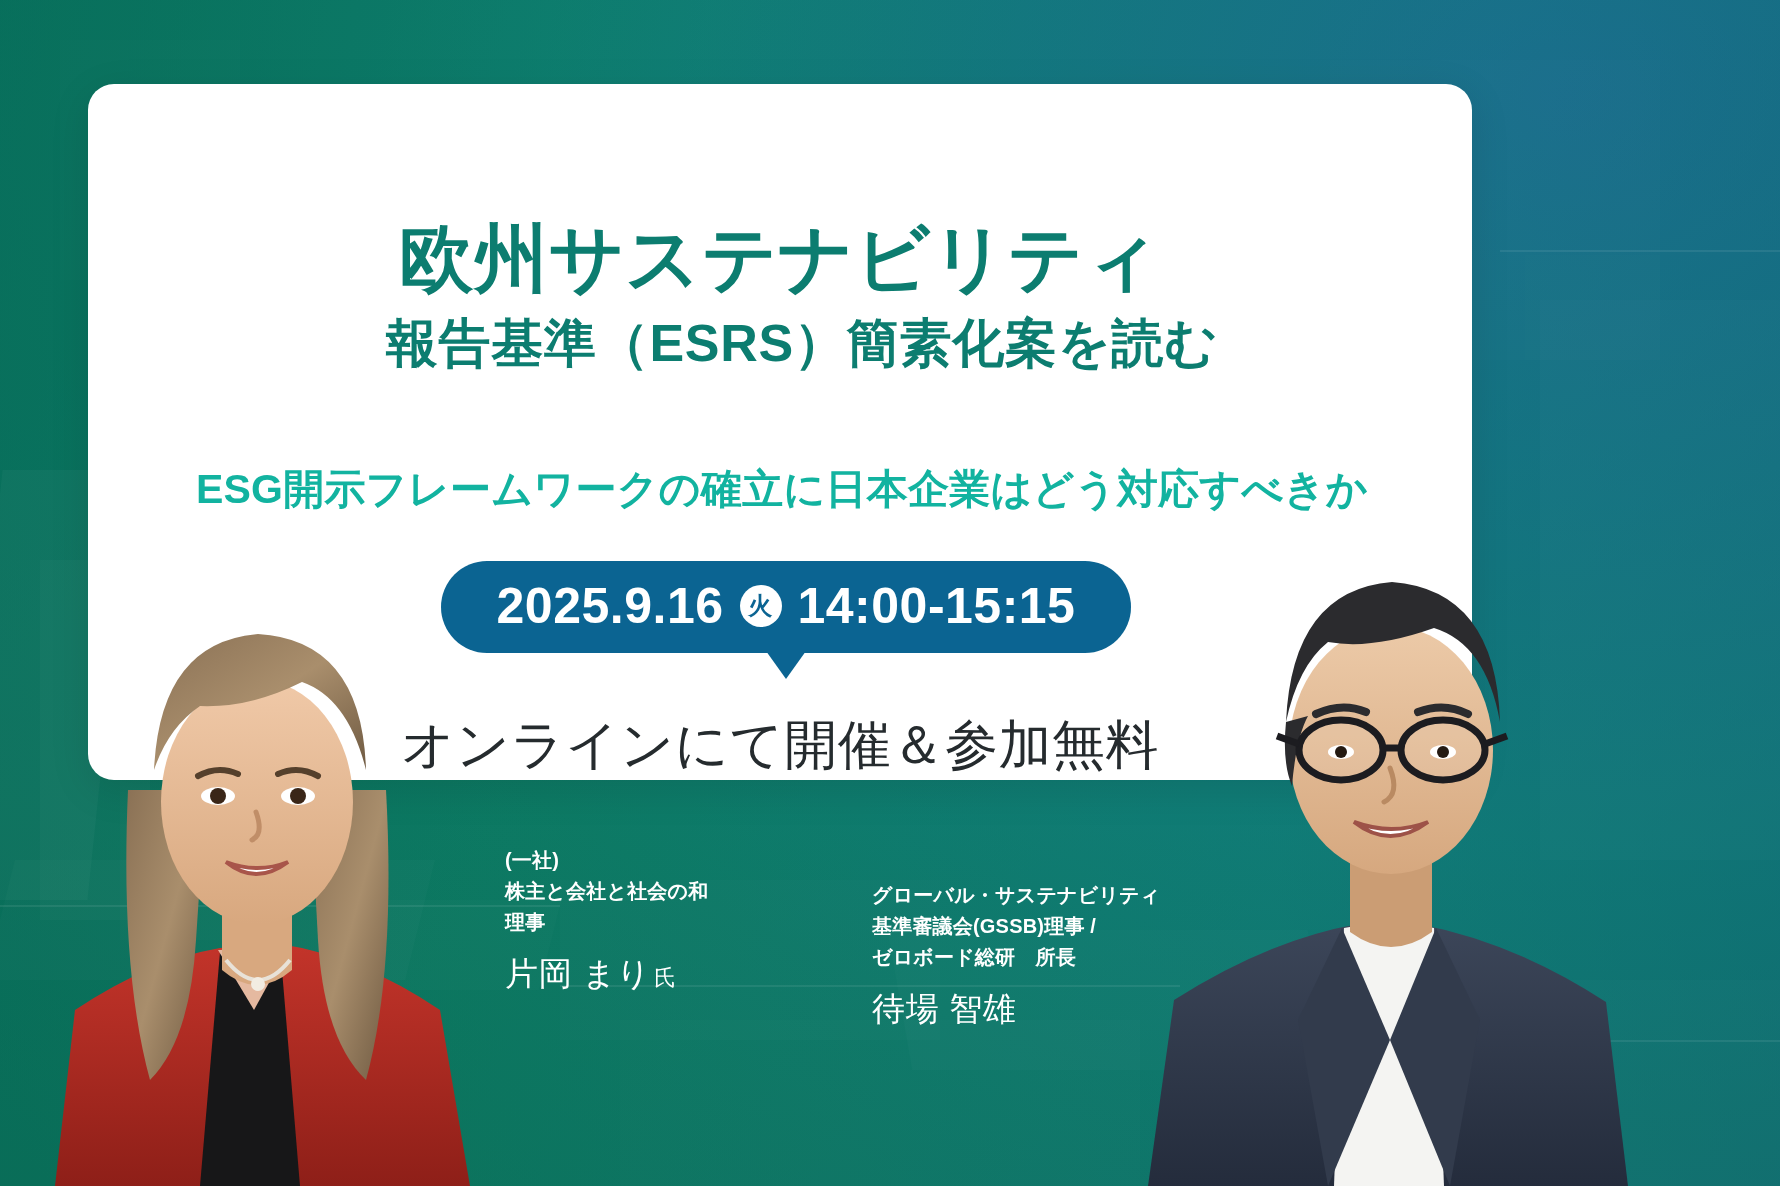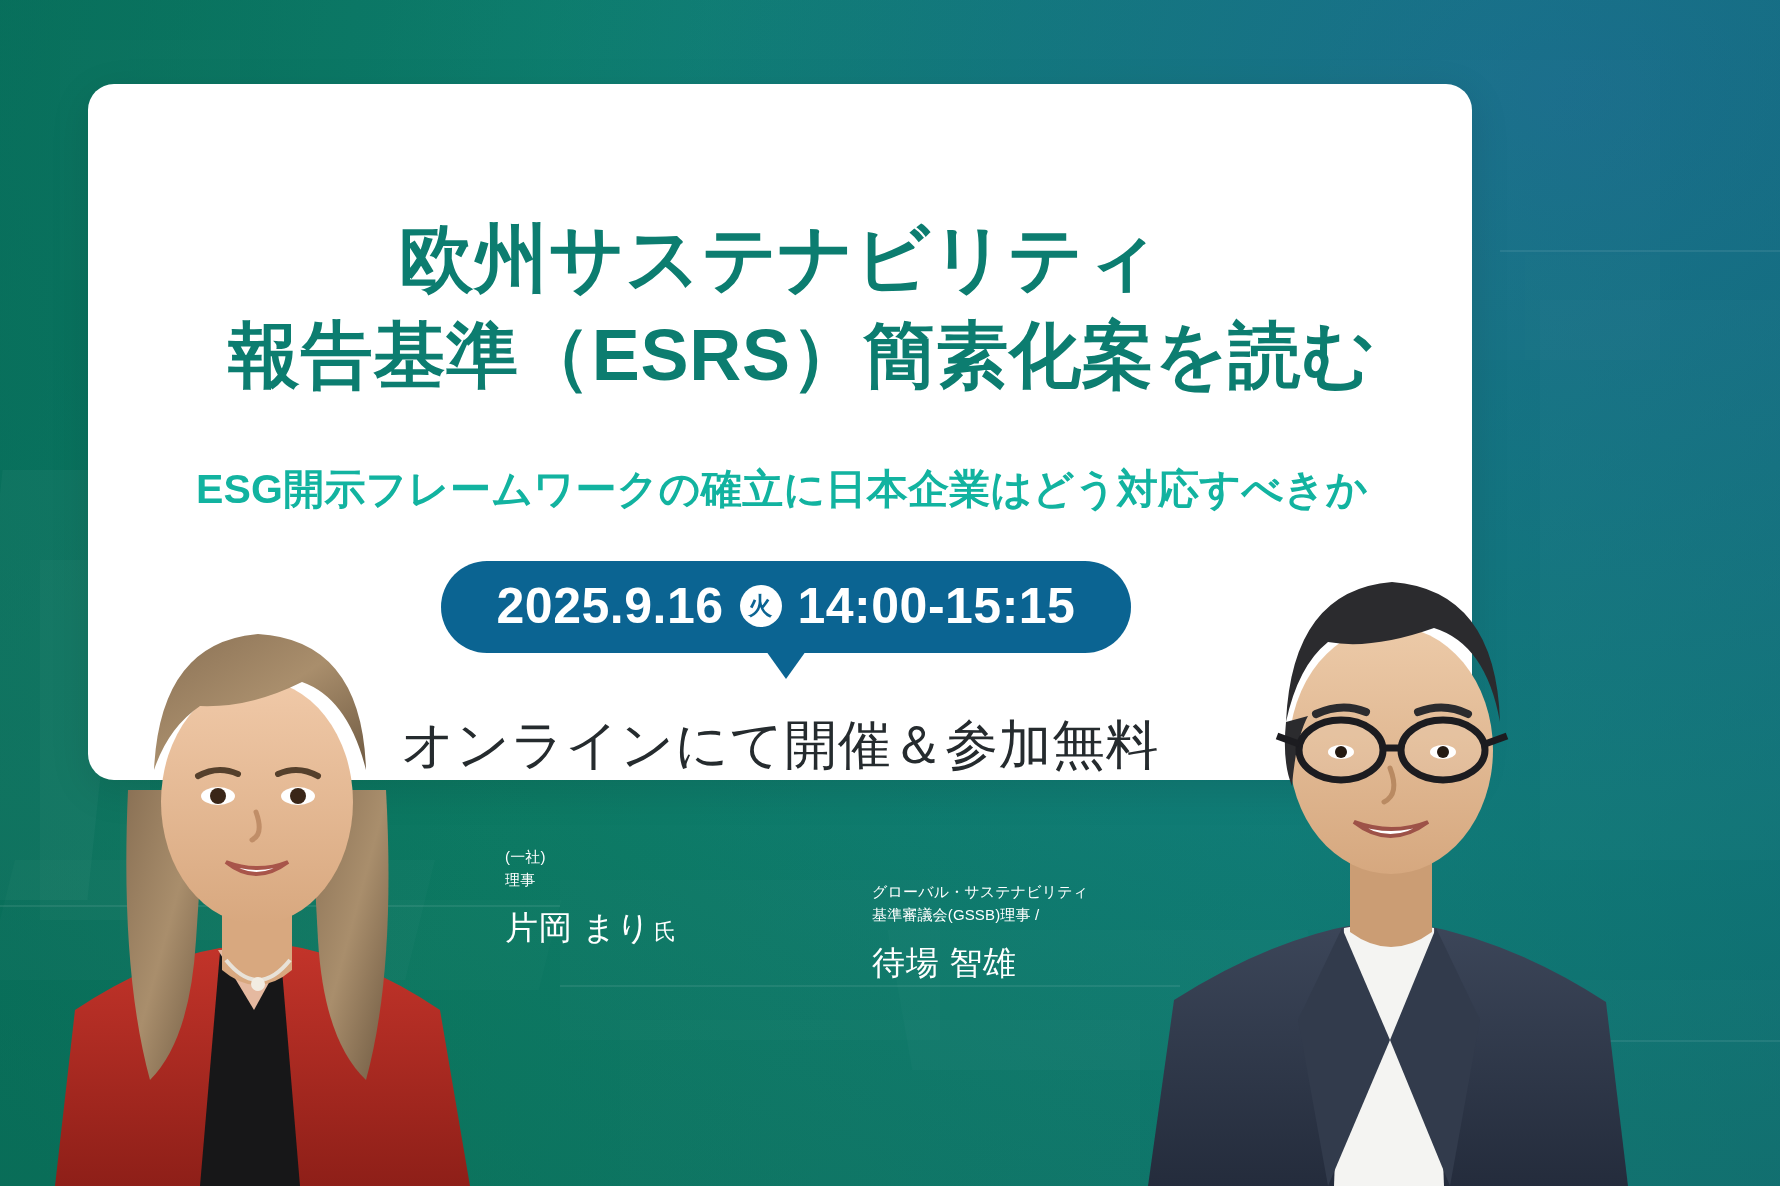--- a/index.html
+++ b/index.html
@@ -43,21 +43,21 @@
     position:absolute;left:88px;top:84px;width:1384px;height:696px;
     background:#ffffff;border-radius:26px;
     box-shadow:0 10px 40px rgba(0,0,0,.10);
   }
   .title{
     position:absolute;left:0;right:0;top:130px;
     text-align:center;color:#0c7d70;
     font-weight:700;font-size:74px;line-height:1.22;
     letter-spacing:.01em;
   }
-  .title .l2{display:block;font-size:72px;margin-top:8px;padding-left:44px;}
+  .title .l2{display:block;font-size:52px;margin-top:8px;padding-left:44px;}
   .subtitle{
     position:absolute;left:4px;right:0;top:378px;
     text-align:center;color:#12b3a0;
     font-weight:700;font-size:41px;letter-spacing:.005em;
   }
 
   
   .badge-wrap{position:absolute;left:12px;right:0;top:477px;display:flex;justify-content:center;text-align:right;}
   .badge{
     position:relative;background:#0b6492;color:#ffffff;
@@ -84,21 +84,21 @@
     font-weight:400;font-size:53px;letter-spacing:.01em;
   }
 
   
   .sp-left{position:absolute;left:30px;top:540px;width:470px;height:646px;overflow:hidden;}
   .sp-right{position:absolute;left:1128px;top:500px;width:520px;height:686px;overflow:hidden;}
 
   .caption{position:absolute;color:#ffffff;}
   .cap-left{left:505px;top:845px;width:330px;text-align:left;}
   .cap-right{left:872px;top:880px;width:300px;text-align:left;}
-  .caption .org{font-size:15px;font-weight:400;line-height:1.55;letter-spacing:.01em;}
+  .caption .org{font-size:20px;font-weight:700;line-height:1.55;letter-spacing:.01em;}
   .caption .nm{margin-top:14px;font-size:33px;font-weight:400;letter-spacing:.02em;}
   .caption .nm .suffix{font-size:22px;margin-left:3px;}
 </style>
 </head>
 <body>
 
 <div class="stage">
 
   <div class="bg"></div>
   <div class="bg-wash"></div>
@@ -230,30 +230,32 @@
       <path d="M290 212 q26 -10 50 2" stroke="#2b2b2e" stroke-width="8" fill="none" stroke-linecap="round"></path>
 
       <path d="M262 268 q10 26 -6 34" stroke="#b98a62" stroke-width="5" fill="none" stroke-linecap="round"></path>
       <path d="M226 322 q36 28 74 0 q-36 14 -74 0 z" fill="#ffffff" stroke="#9d5248" stroke-width="4"></path>
     </svg>
   </div>
 
   <div class="caption cap-left">
     <div class="org">
       <div>(一社)</div>
+      <div>株主と会社と社会の和</div>
       <div>理事</div>
     </div>
     <div class="nm">
       <span>片岡 まり</span><span class="suffix">氏</span>
     </div>
   </div>
 
   <div class="caption cap-right">
     <div class="org">
       <div>グローバル・サステナビリティ</div>
       <div>基準審議会(GSSB)理事 /</div>
+      <div>ゼロボード総研　所長</div>
     </div>
     <div class="nm">
       <span>待場 智雄</span><span class="suffix"></span>
     </div>
   </div>
 
 </div>
 
 </body></html>

